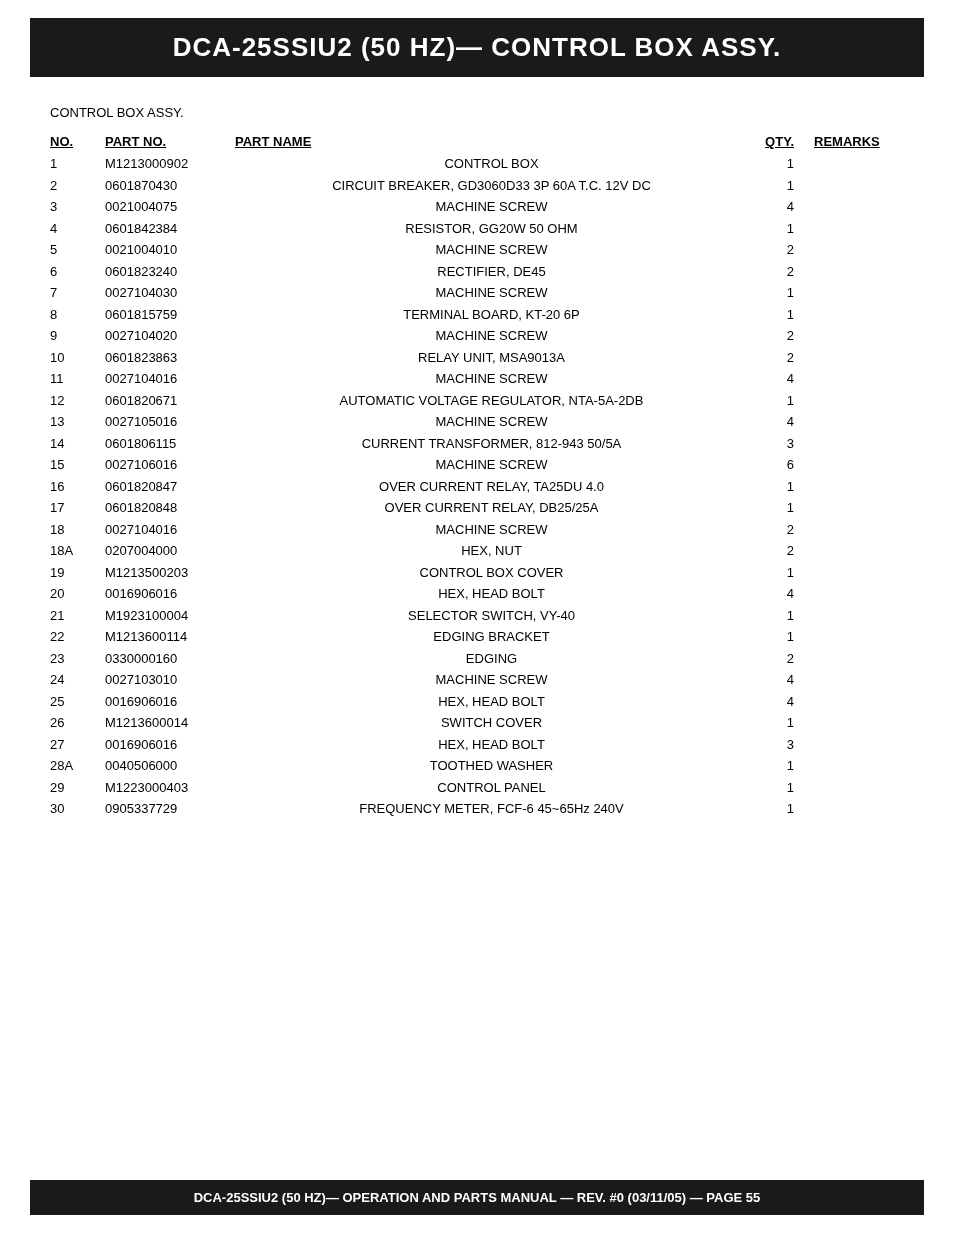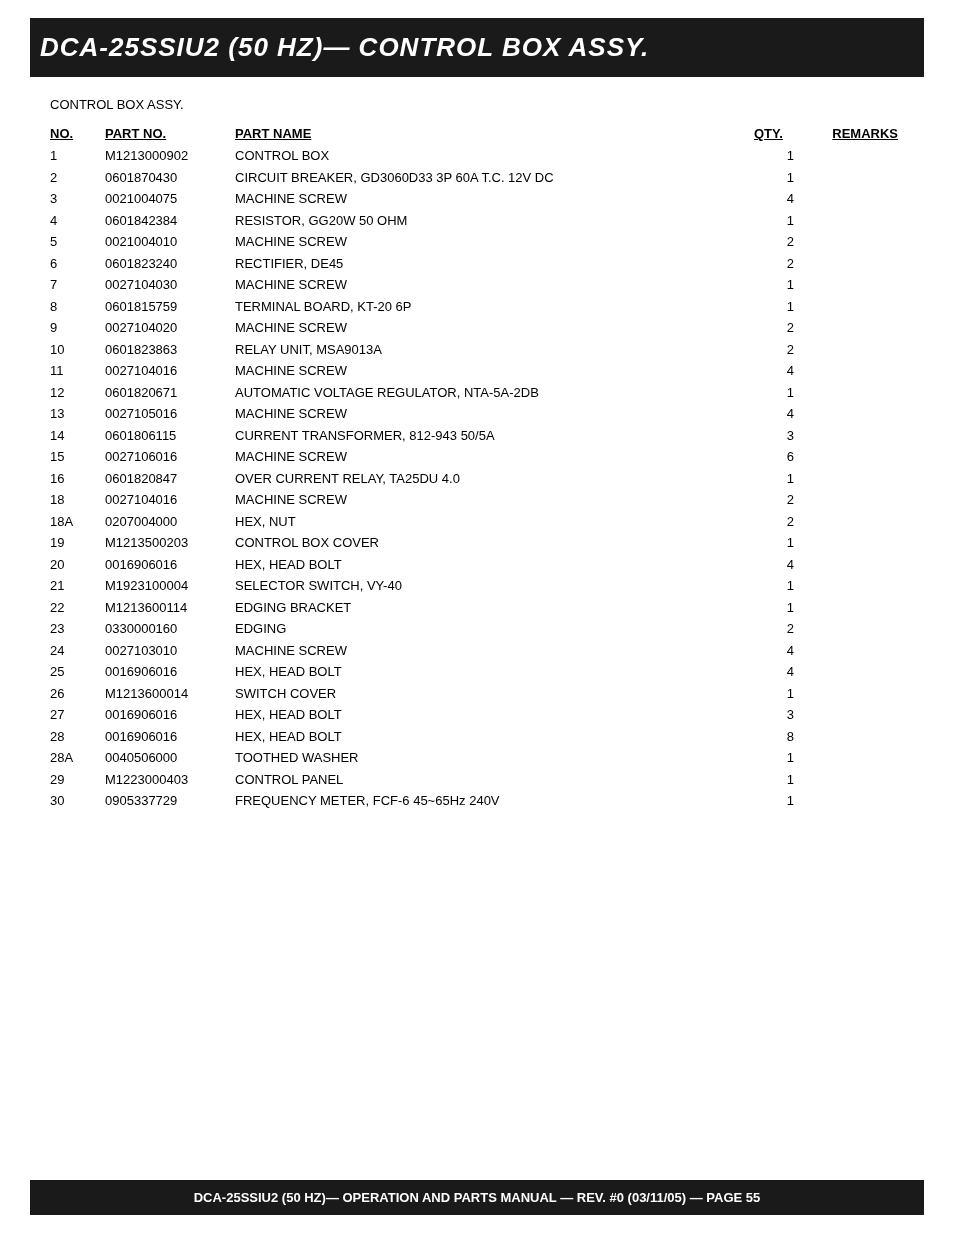--- a/index.html
+++ b/index.html
@@ -20,35 +20,35 @@
     .page-container {
       width: 954px;
       min-height: 1235px;
       display: flex;
       flex-direction: column;
     }
 
     .header-bar {
       background: #1a1a1a;
       color: #ffffff;
+      text-align: center;
       padding: 14px 10px;
       margin: 18px 30px 0 30px;
-      font-style: italic;
     }
 
     .header-title {
       font-size: 26px;
       font-weight: bold;
       letter-spacing: 1px;
       color: #ffffff;
     }
 
     .content-area {
       flex: 1;
-      padding: 16px 50px 20px 50px;
+      padding: 24px 50px 20px 50px;
     }
 
     .subtitle {
       font-size: 13px;
       font-weight: normal;
       margin-bottom: 12px;
       margin-top: 4px;
     }
 
     .parts-table {
@@ -59,25 +59,26 @@
     .parts-table thead tr th {
       text-decoration: underline;
       font-weight: bold;
       font-size: 13px;
       text-align: left;
       padding: 2px 6px 4px 0;
       border-bottom: none;
     }
 
     .parts-table thead tr th.qty-col {
+      text-align: right;
       padding-right: 10px;
     }
 
     .parts-table thead tr th.remarks-col {
-      text-align: right;
+      text-align: left;
       padding-left: 10px;
     }
 
     .parts-table tbody tr td {
       font-size: 13px;
       padding: 1px 6px 1px 0;
       vertical-align: top;
       line-height: 1.5;
     }
 
@@ -86,20 +87,21 @@
       min-width: 55px;
     }
 
     .parts-table tbody tr td.partno-col {
       width: 130px;
       min-width: 130px;
     }
 
     .parts-table tbody tr td.partname-col {
       min-width: 300px;
+      text-align: center;
     }
 
     .parts-table tbody tr td.qty-col {
       width: 50px;
       text-align: right;
       padding-right: 10px;
     }
 
     .parts-table tbody tr td.remarks-col {
       width: 100px;
@@ -245,20 +247,27 @@
             <td class="remarks-col"></td>
           </tr>
           <tr>
             <td class="no-col">16</td>
             <td class="partno-col">0601820847</td>
             <td class="partname-col">OVER CURRENT RELAY, TA25DU 4.0</td>
             <td class="qty-col">1</td>
             <td class="remarks-col"></td>
           </tr>
           <tr>
+            <td class="no-col">17</td>
+            <td class="partno-col">0601820848</td>
+            <td class="partname-col">OVER CURRENT RELAY, DB25/25A</td>
+            <td class="qty-col">1</td>
+            <td class="remarks-col"></td>
+          </tr>
+          <tr>
             <td class="no-col">18</td>
             <td class="partno-col">0027104016</td>
             <td class="partname-col">MACHINE SCREW</td>
             <td class="qty-col">2</td>
             <td class="remarks-col"></td>
           </tr>
           <tr>
             <td class="no-col">18A</td>
             <td class="partno-col">0207004000</td>
             <td class="partname-col">HEX, NUT</td>
@@ -322,27 +331,20 @@
             <td class="remarks-col"></td>
           </tr>
           <tr>
             <td class="no-col">27</td>
             <td class="partno-col">0016906016</td>
             <td class="partname-col">HEX, HEAD BOLT</td>
             <td class="qty-col">3</td>
             <td class="remarks-col"></td>
           </tr>
           <tr>
-            <td class="no-col">28</td>
-            <td class="partno-col">0016906016</td>
-            <td class="partname-col">HEX, HEAD BOLT</td>
-            <td class="qty-col">8</td>
-            <td class="remarks-col"></td>
-          </tr>
-          <tr>
             <td class="no-col">28A</td>
             <td class="partno-col">0040506000</td>
             <td class="partname-col">TOOTHED WASHER</td>
             <td class="qty-col">1</td>
             <td class="remarks-col"></td>
           </tr>
           <tr>
             <td class="no-col">29</td>
             <td class="partno-col">M1223000403</td>
             <td class="partname-col">CONTROL PANEL</td>

